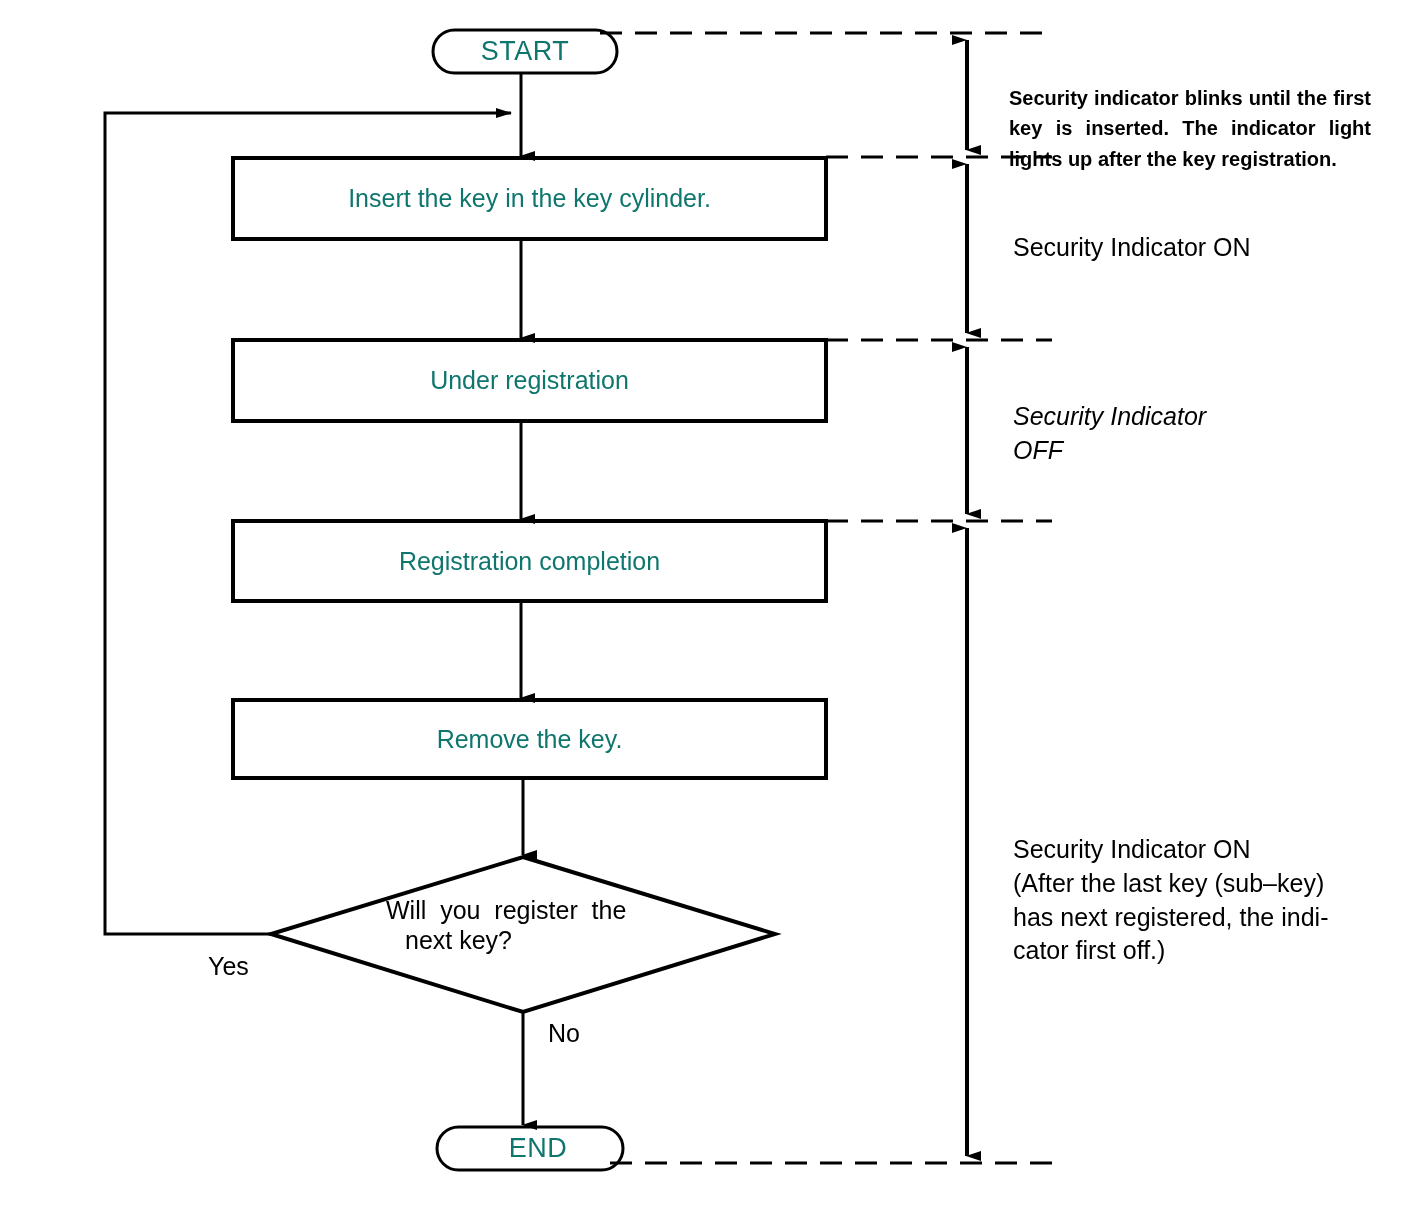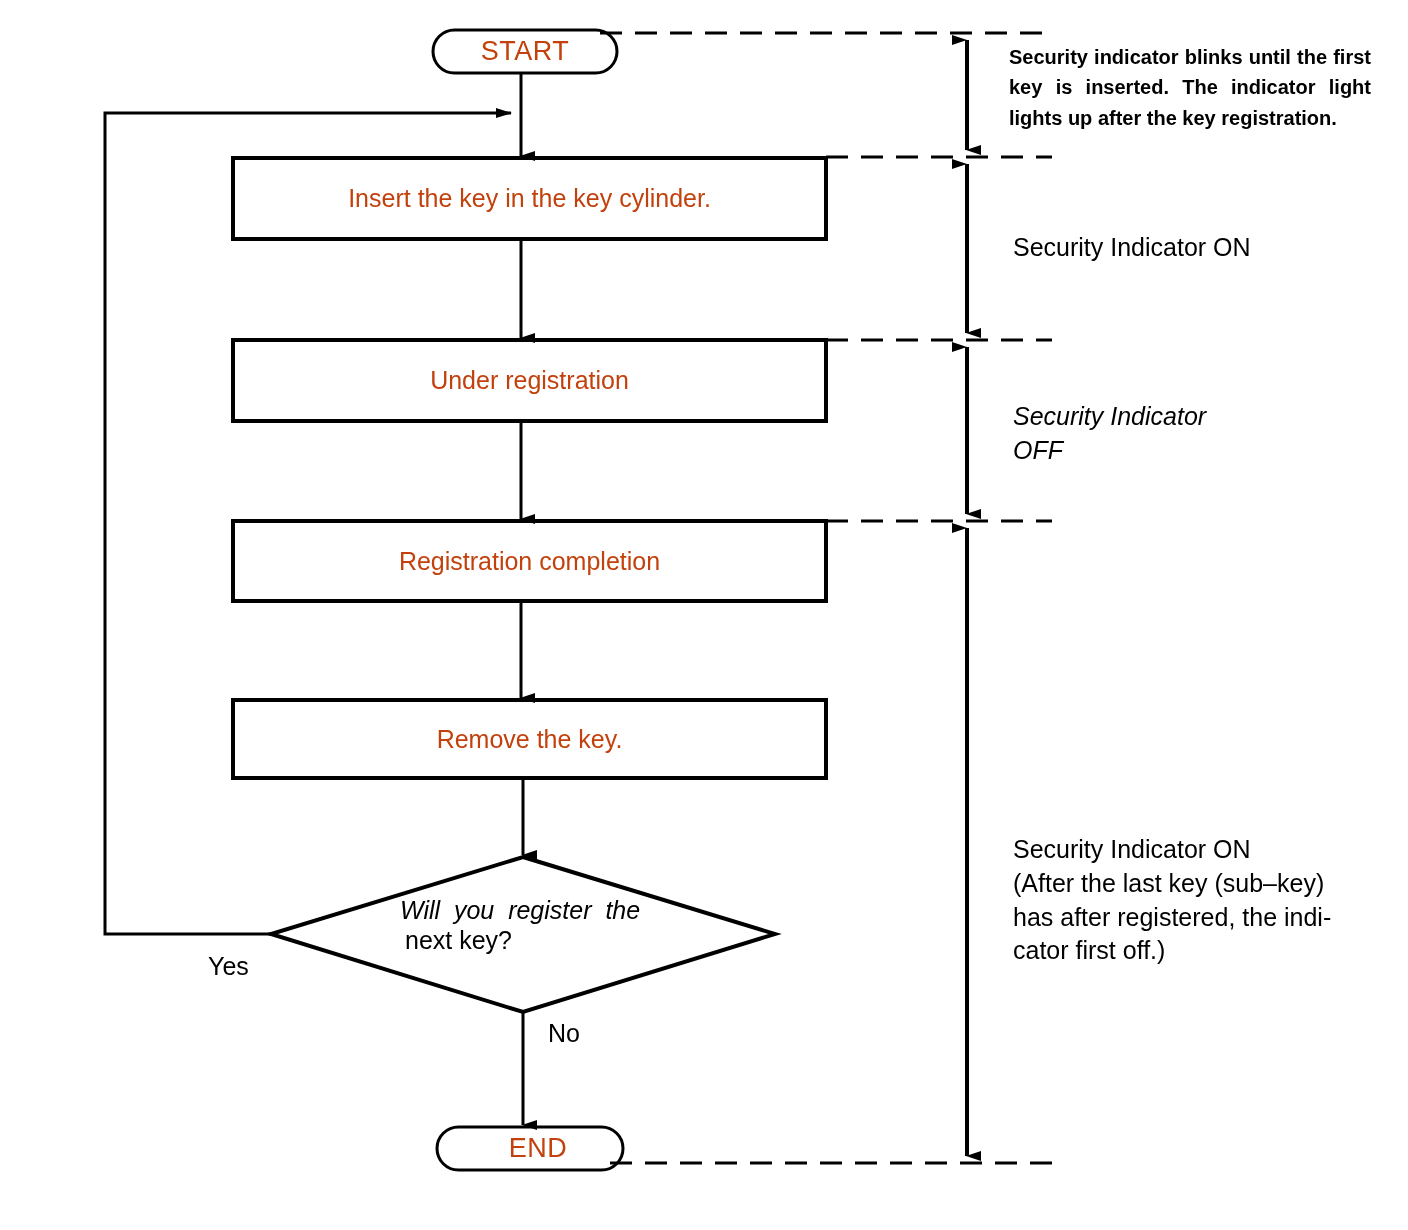--- a/index.html
+++ b/index.html
@@ -3,21 +3,21 @@
 <meta charset="utf-8">
 <title>Key Registration Flowchart</title>
 <style>
   html,body{margin:0;padding:0;background:#ffffff;}
   body{width:1408px;height:1230px;position:relative;overflow:hidden;
        font-family:"Liberation Sans","DejaVu Sans",sans-serif;color:#000;}
   #stage{position:absolute;left:0;top:0;width:1408px;height:1230px;}
   svg.layer{position:absolute;left:0;top:0;width:1408px;height:1230px;overflow:visible;}
   .lbl{position:absolute;color:#000;line-height:1.12;white-space:pre;}
   .node-text{position:absolute;display:flex;align-items:center;justify-content:center;
-             text-align:center;color:#c2410c;}
+             text-align:center;color:#0f766e;}
   .term-text{font-size:27px;letter-spacing:.5px;}
   .proc-text{font-size:25px;}
   .dec-text{font-size:25px;line-height:1.18;text-align:left;}
   .branch-lbl{font-size:25px;}
   .ann{position:absolute;color:#000;}
   .ann-small{font-size:20px;line-height:1.52;text-align:justify;font-weight:bold;}
   .ann-small span.lastline{display:block;text-align:left;}
   .ann-mid{font-size:25px;line-height:1.35;}
 </style>
 </head>
@@ -73,41 +73,41 @@
     <line x1="967" y1="528" x2="967" y2="1156" stroke="#000" stroke-width="4" marker-start="url(#arrow-up-small)" marker-end="url(#arrow-dn-small)"></line>
   </svg>
 
   <div class="node-text term-text" style="left:433px;top:30px;width:184px;height:43px;">START</div>
 
   <div class="node-text proc-text" style="left:233px;top:158px;width:593px;height:81px;">Insert the key in the key cylinder.</div>
   <div class="node-text proc-text" style="left:233px;top:340px;width:593px;height:81px;">Under registration</div>
   <div class="node-text proc-text" style="left:233px;top:700px;width:593px;height:78px;">Remove the key.</div>
   <div class="node-text proc-text" style="left:233px;top:521px;width:593px;height:80px;">Registration completion</div>
 
-  <div class="lbl dec-text" style="left:400px;top:896px;font-style:italic;">Will  you  register  the</div>
+  <div class="lbl dec-text" style="left:386px;top:896px;">Will  you  register  the</div>
   <div class="lbl dec-text" style="left:382px;top:926px;margin-left:23px;">next key?</div>
 
   <div class="lbl branch-lbl" style="left:208px;top:952px;">Yes</div>
   <div class="lbl branch-lbl" style="left:548px;top:1019px;">No</div>
 
   <div class="node-text term-text" style="left:437px;top:1127px;width:202px;height:43px;">END</div>
 
   <div class="ann ann-small" style="left:1009px;top:42px;width:362px;">
-    <span style="display:block;text-align:justify;text-align-last:justify;">Security indicator blinks until the first</span>
+    <span style="display:block;text-align:justify;text-align-last:justify;margin-top:41px;">Security indicator blinks until the first</span>
     <span style="display:block;text-align:justify;text-align-last:justify;">key is inserted. The indicator light</span>
     <span class="lastline">lights up after the key registration.</span>
   </div>
 
   <div class="ann ann-mid" style="left:1013px;top:231px;width:330px;">Security Indicator ON</div>
 
   <div class="ann ann-mid" style="left:1013px;top:400px;width:330px;font-style:italic;">
     <div>Security      Indicator</div>
     <div>OFF</div>
   </div>
 
   <div class="ann ann-mid" style="left:1013px;top:833px;width:360px;">
     <div>Security Indicator ON</div>
     <div>(After the last key (sub–key)</div>
-    <div>has after registered, the indi-</div>
+    <div>has next registered, the indi-</div>
     <div>cator first off.)</div>
   </div>
 
 </div>
 
 </body></html>

